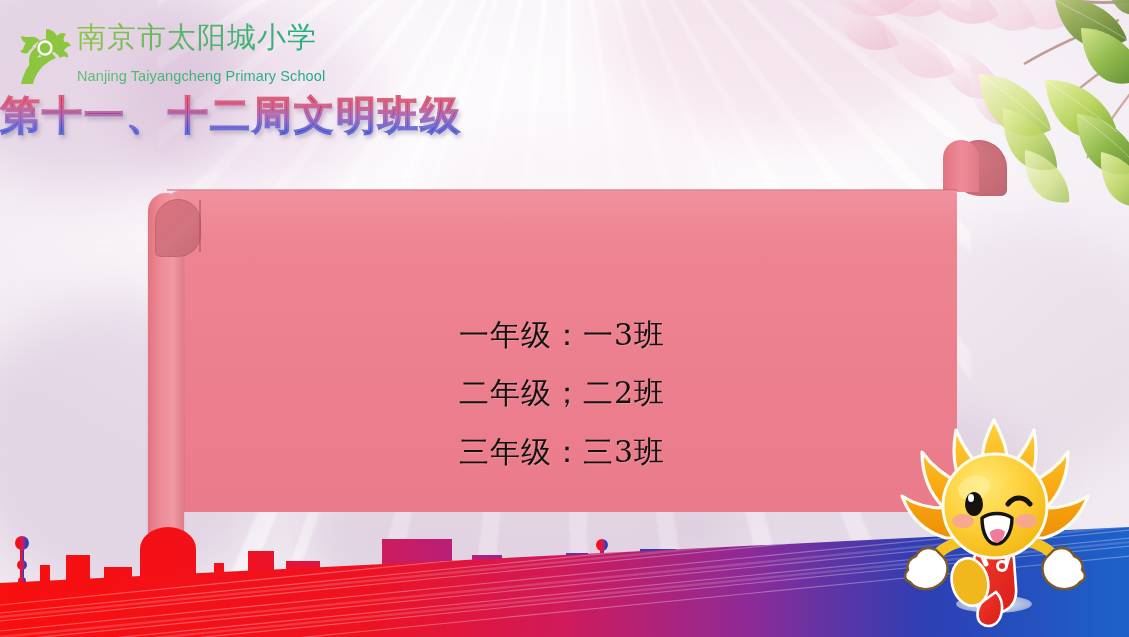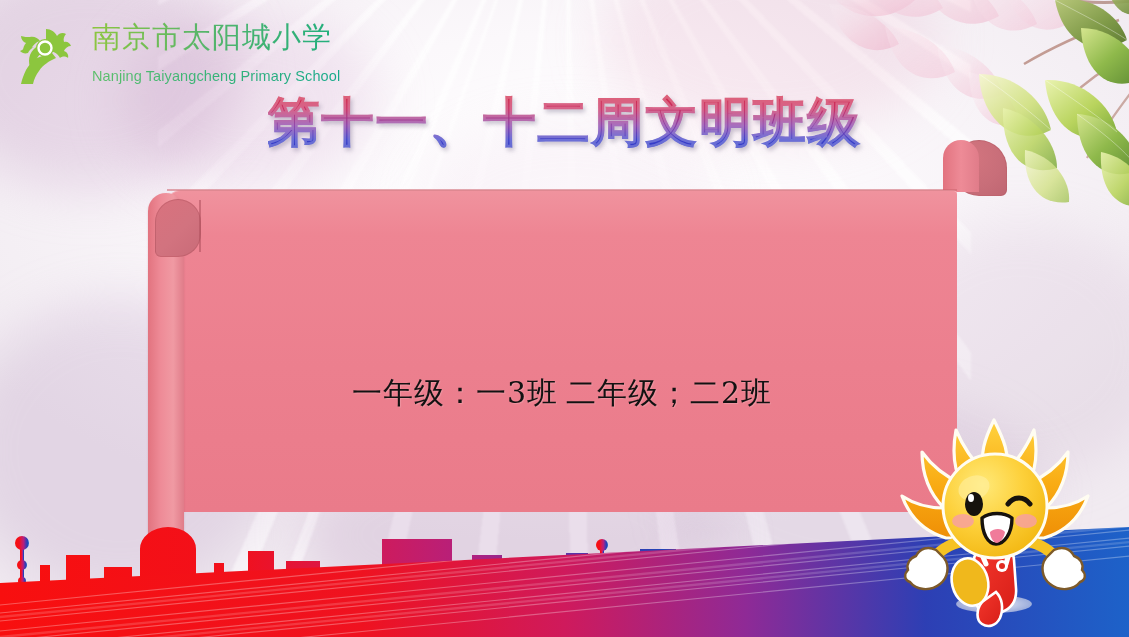--- a/index.html
+++ b/index.html
@@ -49,21 +49,21 @@
   .wash.w7 { left:870px; top:220px; width:300px; height:260px; background:rgba(216,190,216,.22); }
   .wash.w8 { left:420px; top:120px; width:300px; height:160px; background:rgba(236,214,232,.22); }
 
   
   .foliage { position:absolute; right:-10px; top:-18px; width:320px; height:230px; }
   .foliage svg { width:100%; height:100%; display:block; }
 
   
   .logo-block {
     position:absolute; left:14px; top:22px;
-    display:flex; align-items:center; gap:16px;
+    display:flex; align-items:center; gap:1px;
   }
   .logo-mark { width:62px; height:62px; flex:0 0 62px; }
   .logo-mark svg { width:100%; height:100%; display:block; }
   .logo-text { display:flex; flex-direction:column; justify-content:center; }
   .logo-cn {
     font-size:29px; line-height:1.05; letter-spacing:1px;
     font-weight:400;
     background:linear-gradient(90deg,#8dc63f 0%,#57b56a 45%,#1fae7e 100%);
     -webkit-background-clip:text; background-clip:text; color:transparent;
     font-family:"DejaVu Sans", sans-serif;
@@ -71,24 +71,23 @@
   .logo-en {
     font-size:14.5px; line-height:1.2; margin-top:16px; letter-spacing:.1px;
     background:linear-gradient(90deg,#5cbf6a 0%,#2fb07b 60%,#14a98a 100%);
     -webkit-background-clip:text; background-clip:text; color:transparent;
     font-family:"Liberation Sans", sans-serif;
   }
 
   
   .title {
     position:absolute; left:0; right:0; top:88px;
-    text-align:center;
     font-family:"DejaVu Sans", sans-serif;
     font-weight:700;
-    font-size:52px;
+    font-size:40px;
     letter-spacing:2px;
     white-space:nowrap;
   }
   .title .grad {
     background:linear-gradient(180deg,#d42a45 0%,#c92f63 28%,#8a3fa8 56%,#3b3fc9 80%,#2b36c2 100%);
     -webkit-background-clip:text; background-clip:text; color:transparent;
     filter:drop-shadow(2px 3px 2px rgba(120,110,140,.38));
     -webkit-text-stroke:1px rgba(255,255,255,.25);
   }
 
@@ -136,21 +135,21 @@
     border:1px solid rgba(175,85,95,.4);
   }
   .scroll-right-cap:after {
     content:""; position:absolute; left:-1px; bottom:0; width:2px; height:50px;
     background:rgba(170,80,92,.5);
   }
 
   
   .scroll-list {
     position:absolute; left:167px; top:190px; width:790px; height:407px;
-    display:flex; flex-direction:row; justify-content:center; align-items:center;
+    display:flex; flex-direction:column; justify-content:center; align-items:center;
     gap:8px;
     pointer-events:auto;
   }
   .scroll-line {
     font-family:"DejaVu Serif","Liberation Serif", serif;
     font-size:30px;
     line-height:50.5px;
     color:#121212;
     letter-spacing:1px;
     text-shadow:1px 1px 1px rgba(255,255,255,.18);
@@ -285,20 +284,21 @@
     <div class="scroll-right-roll"></div>
     <div class="scroll-body"></div>
     <div class="scroll-body-top-line"></div>
     <div class="scroll-left-roll"></div>
     <div class="scroll-left-cap"></div>
   </div>
 
   <div class="scroll-list">
     <div class="scroll-line">一年级：一3班</div>
     <div class="scroll-line">二年级；二2班</div>
+    <div class="scroll-line">三年级：三3班</div>
   </div>
 
   <div class="skyline">
     <svg viewBox="0 0 1129 112" preserveAspectRatio="none" xmlns="http://www.w3.org/2000/svg">
       <defs>
         <linearGradient id="skyGrad" x1="0" y1="0" x2="1" y2="0">
           <stop offset="0%" stop-color="#f80f0f"></stop>
           <stop offset="30%" stop-color="#f2101b"></stop>
           <stop offset="47%" stop-color="#d41a55"></stop>
           <stop offset="62%" stop-color="#b4207e"></stop>

